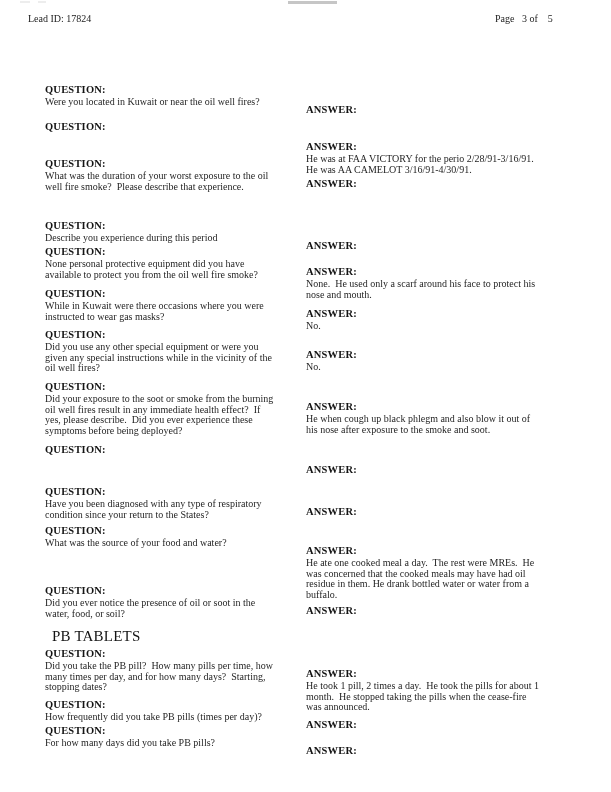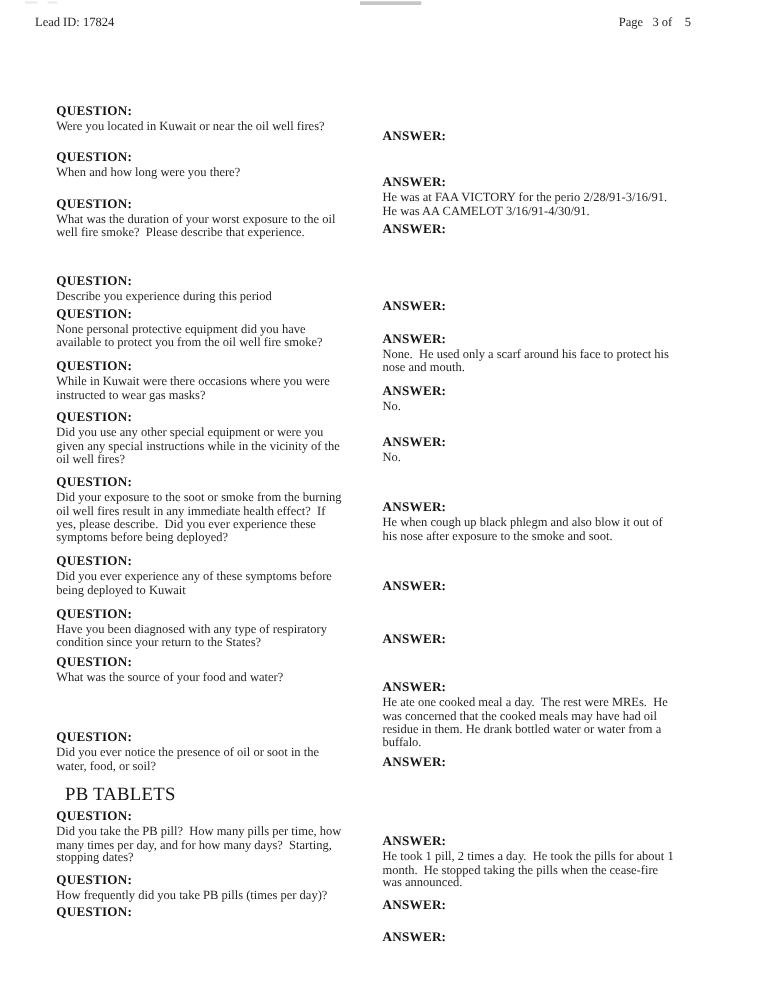--- a/index.html
+++ b/index.html
@@ -110,21 +110,20 @@
       <div class="qa-body">Were you located in Kuwait or near the oil well fires?</div>
     </div>
     <div class="a-col">
       <div class="qa-head">ANSWER:</div>
     </div>
   </div>
 
   <div class="qa-row" style="top: 121px;">
     <div class="q-col">
       <div class="qa-head">QUESTION:</div>
-      <div class="qa-body">When and how long were you there?</div>
     </div>
     <div class="a-col">
       <div class="qa-head">ANSWER:</div>
       <div class="qa-body">He was at FAA VICTORY for the perio 2/28/91-3/16/91.
 He was AA CAMELOT 3/16/91-4/30/91.</div>
     </div>
   </div>
 
   <div class="qa-row" style="top: 158px;">
     <div class="q-col">
@@ -197,22 +196,20 @@
     <div class="a-col">
       <div class="qa-head">ANSWER:</div>
       <div class="qa-body">He when cough up black phlegm and also blow it out of
 his nose after exposure to the smoke and soot.</div>
     </div>
   </div>
 
   <div class="qa-row" style="top: 444px;">
     <div class="q-col">
       <div class="qa-head">QUESTION:</div>
-      <div class="qa-body">Did you ever experience any of these symptoms before
-being deployed to Kuwait</div>
     </div>
     <div class="a-col">
       <div class="qa-head">ANSWER:</div>
       <div class="qa-body"></div>
     </div>
   </div>
 
   <div class="qa-row" style="top: 486px;">
     <div class="q-col">
       <div class="qa-head">QUESTION:</div>
@@ -273,20 +270,21 @@
     </div>
     <div class="a-col">
       <div class="qa-head">ANSWER:</div>
       <div class="qa-body"></div>
     </div>
   </div>
 
   <div class="qa-row" style="top: 725px;">
     <div class="q-col">
       <div class="qa-head">QUESTION:</div>
+      <div class="qa-body">For how many days did you take PB pills?</div>
     </div>
     <div class="a-col">
       <div class="qa-head">ANSWER:</div>
       <div class="qa-body"></div>
     </div>
   </div>
 </div>
 
   <div class="section-head" style="top: 631px;">PB TABLETS</div>
 </div>

